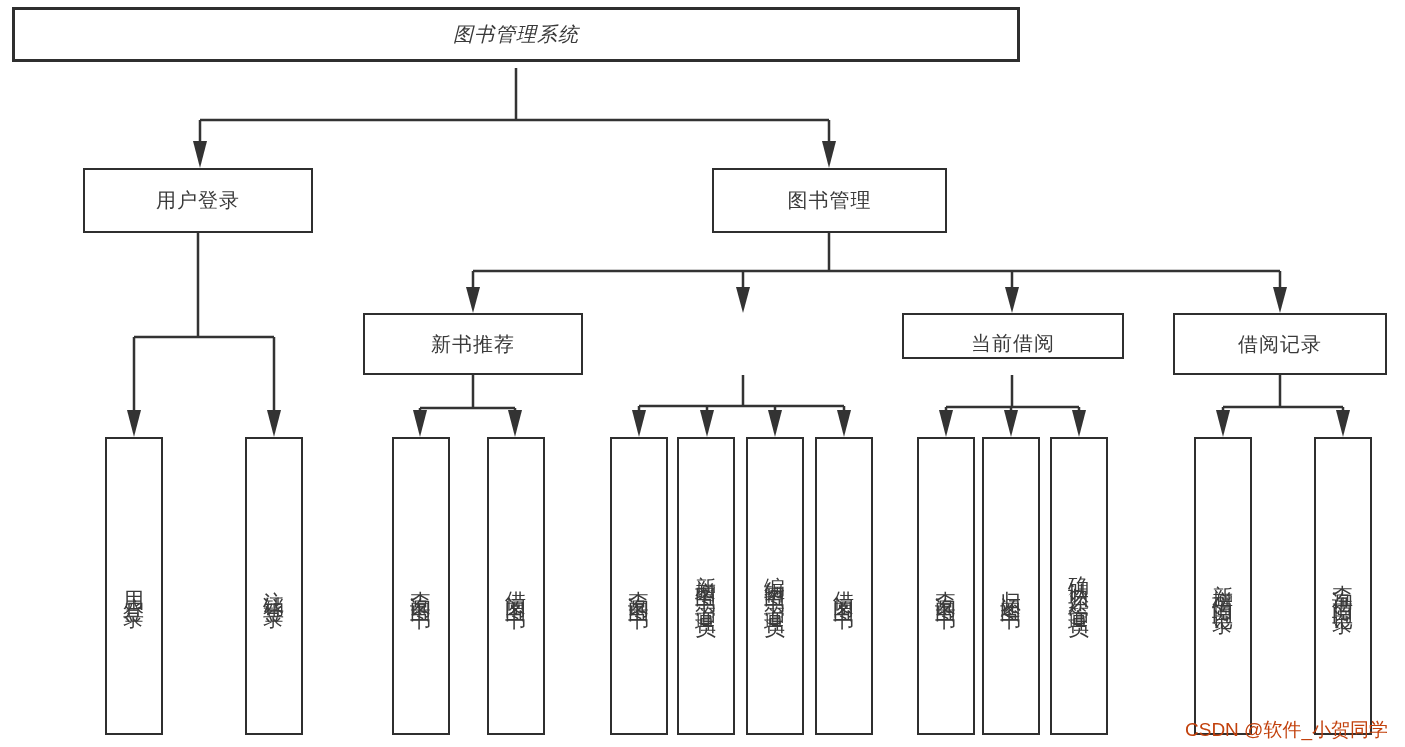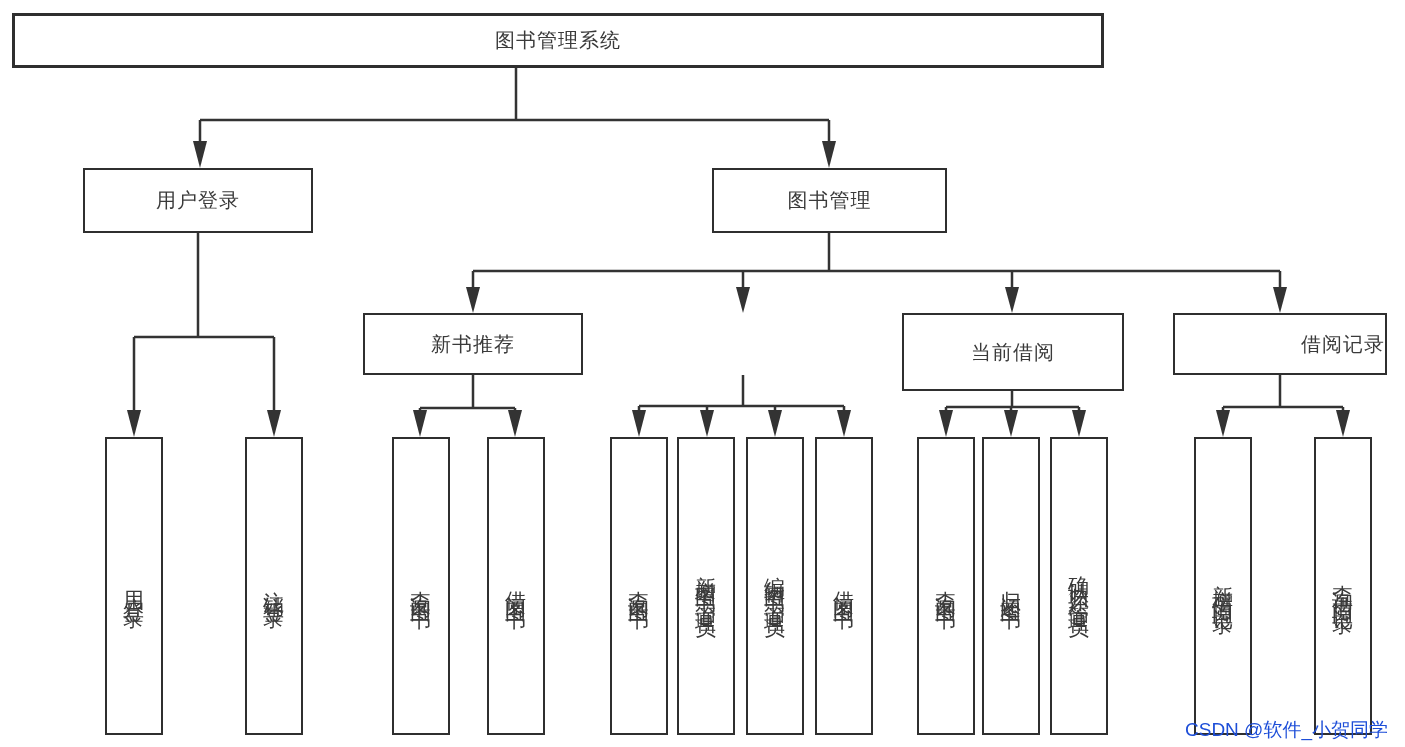--- a/index.html
+++ b/index.html
@@ -49,21 +49,21 @@
     writing-mode: vertical-rl;
     letter-spacing: 6px;
     line-height: 1;
   }
   .watermark {
     position: absolute;
     left: 1185px;
     top: 717px;
     width: 215px;
     font-size: 19px;
-    color: #1d4ed8;
+    color: #c2410c;
     white-space: nowrap;
     z-index: 5;
   }
 </style>
 </head>
 <body>
 
 <div class="canvas">
 
   <svg class="wires" viewBox="0 0 1405 747" xmlns="http://www.w3.org/2000/svg">
@@ -101,38 +101,38 @@
       <polygon points="768,410 782,410 775,437"></polygon>
       <polygon points="837,410 851,410 844,437"></polygon>
       <polygon points="939,410 953,410 946,437"></polygon>
       <polygon points="1004,410 1018,410 1011,437"></polygon>
       <polygon points="1072,410 1086,410 1079,437"></polygon>
       <polygon points="1216,410 1230,410 1223,437"></polygon>
       <polygon points="1336,410 1350,410 1343,437"></polygon>
     </g>
   </svg>
 
-  <div class="node root" style="left:12px; top:13px; width:1092px; height:55px;">
+  <div class="node root" style="left:12px; top:7px; width:1008px; height:55px;font-style:italic;">
     <span>图书管理系统</span>
   </div>
 
   <div class="node branch" style="left:83px; top:168px; width:230px; height:65px;">
     <span>用户登录</span>
   </div>
   <div class="node branch" style="left:363px; top:313px; width:220px; height:62px;">
     <span>新书推荐</span>
   </div>
 
   <div class="node branch" style="left:712px; top:168px; width:235px; height:65px;">
     <span>图书管理</span>
   </div>
-  <div class="node branch" style="left:902px; top:313px; width:222px; height:78px;">
+  <div class="node branch" style="left:902px; top:313px; width:222px; height:46px;align-items:flex-end;">
     <span>当前借阅</span>
   </div>
-  <div class="node branch" style="left:1173px; top:313px; width:214px; height:62px;justify-content:flex-end;">
+  <div class="node branch" style="left:1173px; top:313px; width:214px; height:62px;">
     <span>借阅记录</span>
   </div>
 
   <div class="node leaf" style="left:105px; top:437px; width:58px; height:298px;">
     <span class="vtext">用户登录</span>
   </div>
   <div class="node leaf" style="left:245px; top:437px; width:58px; height:298px;">
     <span class="vtext">注销登录</span>
   </div>
 

